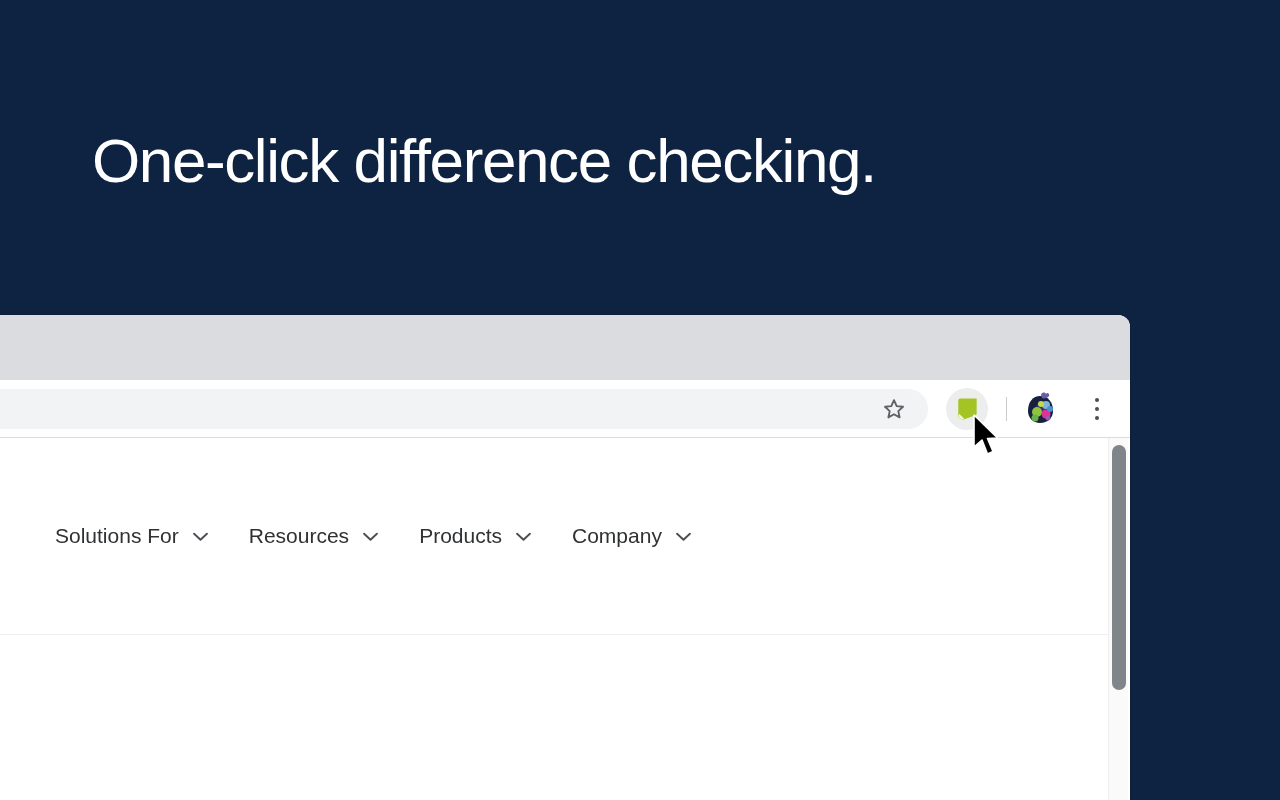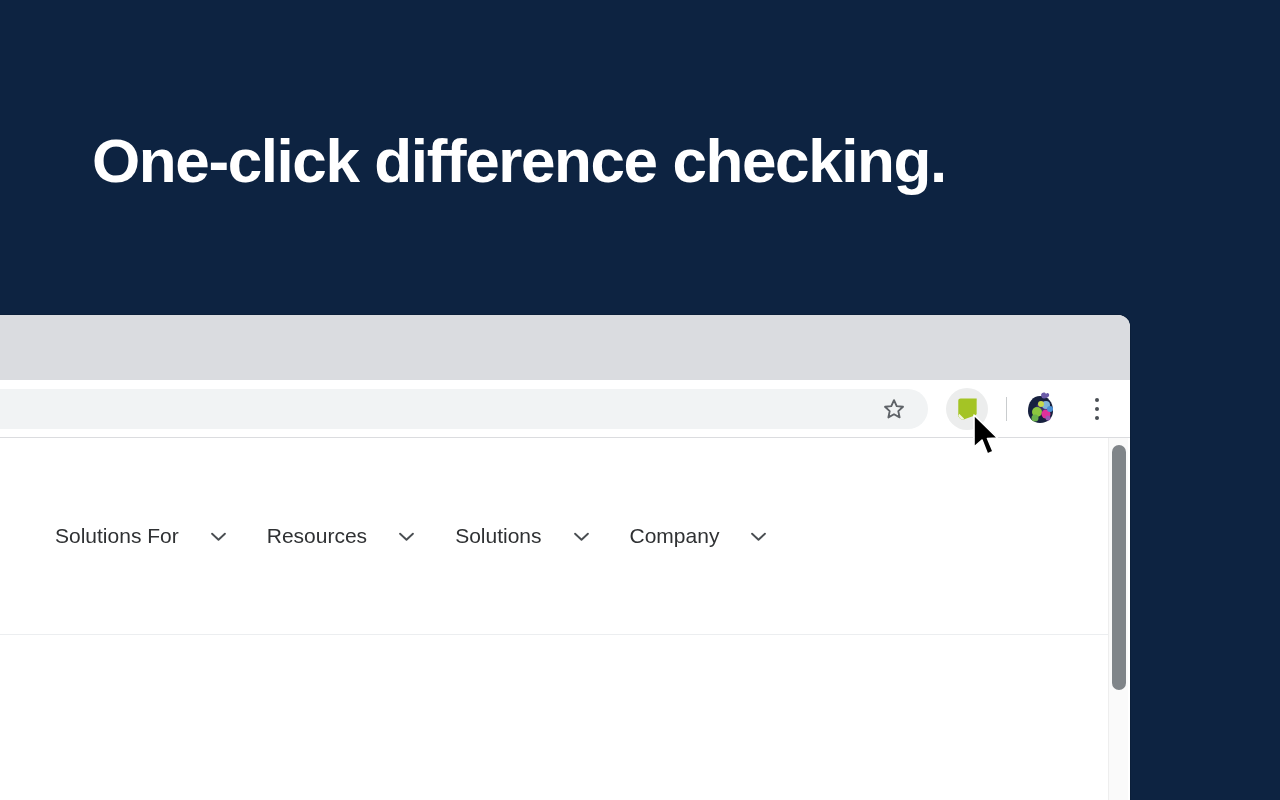--- a/index.html
+++ b/index.html
@@ -13,21 +13,21 @@
   
   #backdrop {
     position: absolute; inset: 0;
     background: #0d2341;
   }
   #headline {
     position: absolute;
     left: 92px; top: 128px;
     width: 1120px;
     font-size: 62px;
-    font-weight: bold;
+    font-weight: normal;
     letter-spacing: -1.4px;
     color: #ffffff;
     line-height: 1.05;
     white-space: nowrap;
   }
 
   
   #browser-window {
     position: absolute;
     left: -40px; top: 315px;
@@ -118,21 +118,21 @@
   #nav-items {
     position: absolute;
     left: 95px; top: 62px;
     display: flex;
     align-items: center;
     gap: 40px;
     height: 72px;
   }
   .nav-item {
     display: flex; align-items: center;
-    gap: 31px;
+    gap: 13px;
     font-size: 21px;
     color: #2f3133;
     white-space: nowrap;
     cursor: pointer;
   }
   .chev {
     width: 17px; height: 11px;
     flex: none;
   }
 
@@ -234,21 +234,21 @@
         </div>
 
         <div class="nav-item">
           <span>Resources</span>
           <svg class="chev" viewBox="0 0 18 12" fill="none" stroke="#4a4e52" stroke-width="2.1" stroke-linecap="round" stroke-linejoin="round">
             <polyline points="2,3 9,9.5 16,3"></polyline>
           </svg>
         </div>
 
         <div class="nav-item">
-          <span>Solutions</span>
+          <span>Products</span>
           <svg class="chev" viewBox="0 0 18 12" fill="none" stroke="#4a4e52" stroke-width="2.1" stroke-linecap="round" stroke-linejoin="round">
             <polyline points="2,3 9,9.5 16,3"></polyline>
           </svg>
         </div>
 
         <div class="nav-item">
           <span>Company</span>
           <svg class="chev" viewBox="0 0 18 12" fill="none" stroke="#4a4e52" stroke-width="2.1" stroke-linecap="round" stroke-linejoin="round">
             <polyline points="2,3 9,9.5 16,3"></polyline>
           </svg>

